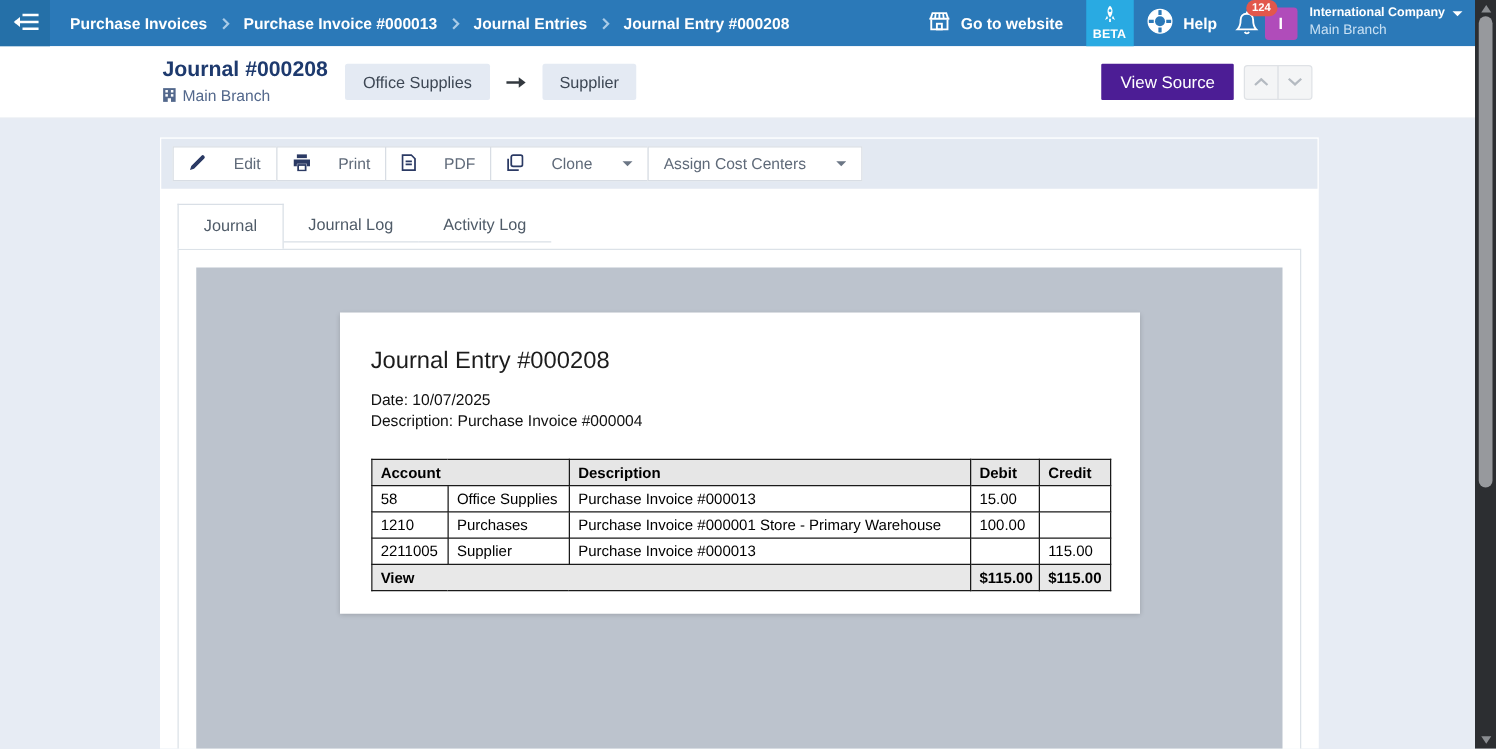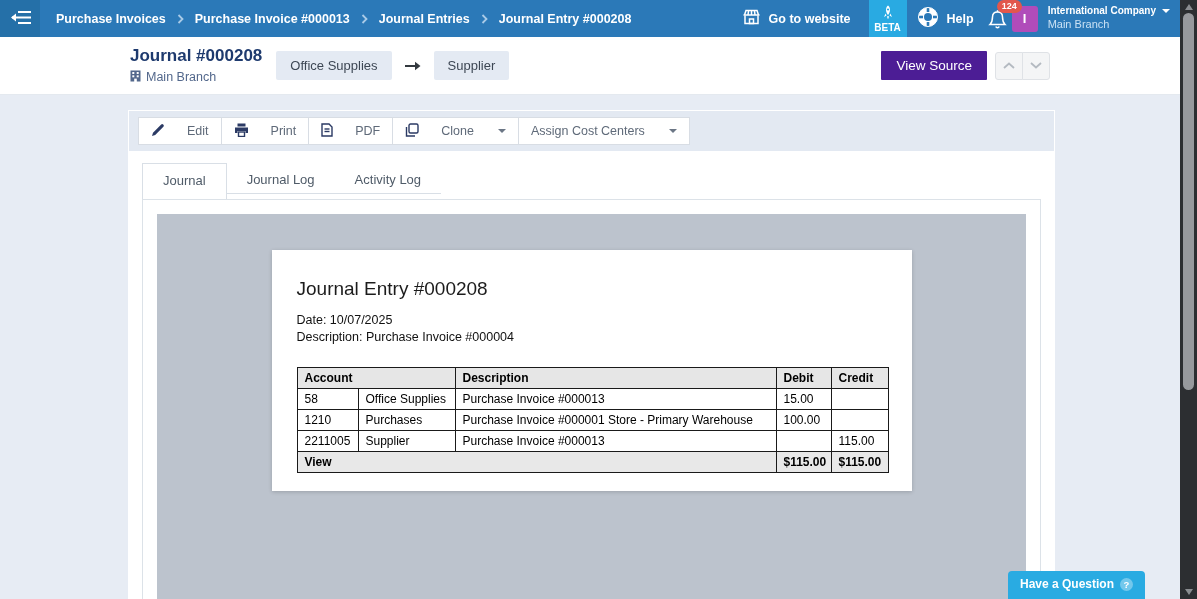--- a/index.html
+++ b/index.html
@@ -333,24 +333,20 @@
                     <td>$115.00</td>
                     <td>$115.00</td>
                   </tr>
                 </tbody>
               </table>
             </div>
           </div>
         </div>
       </div>
 
-      <button class="faq-btn">
-        <span>Have a Question</span>
-        <span class="faq-q">?</span>
-      </button>
     </div>
   </div>
 
   <div class="scrollbar">
     <div class="sb-arrow up">
         <span class="tri-up"></span>
       </div>
     <div class="sb-thumb"></div>
     <div class="sb-arrow down">
         <span class="tri-down"></span>

